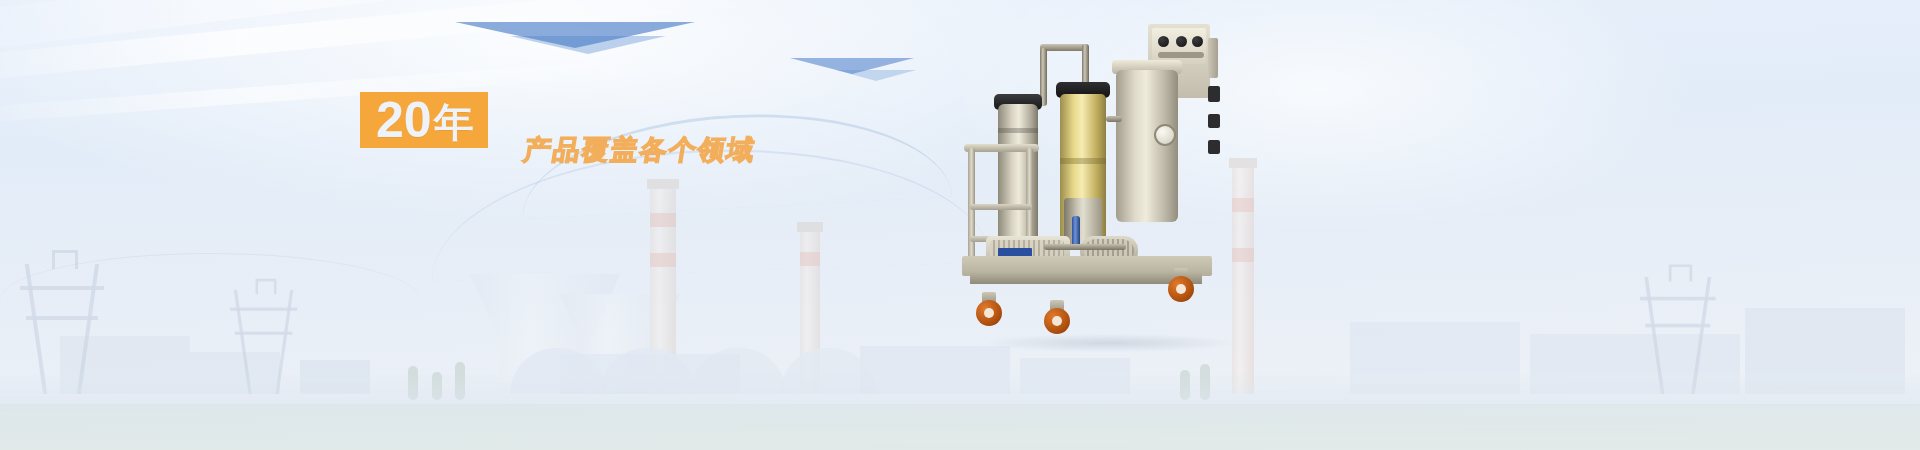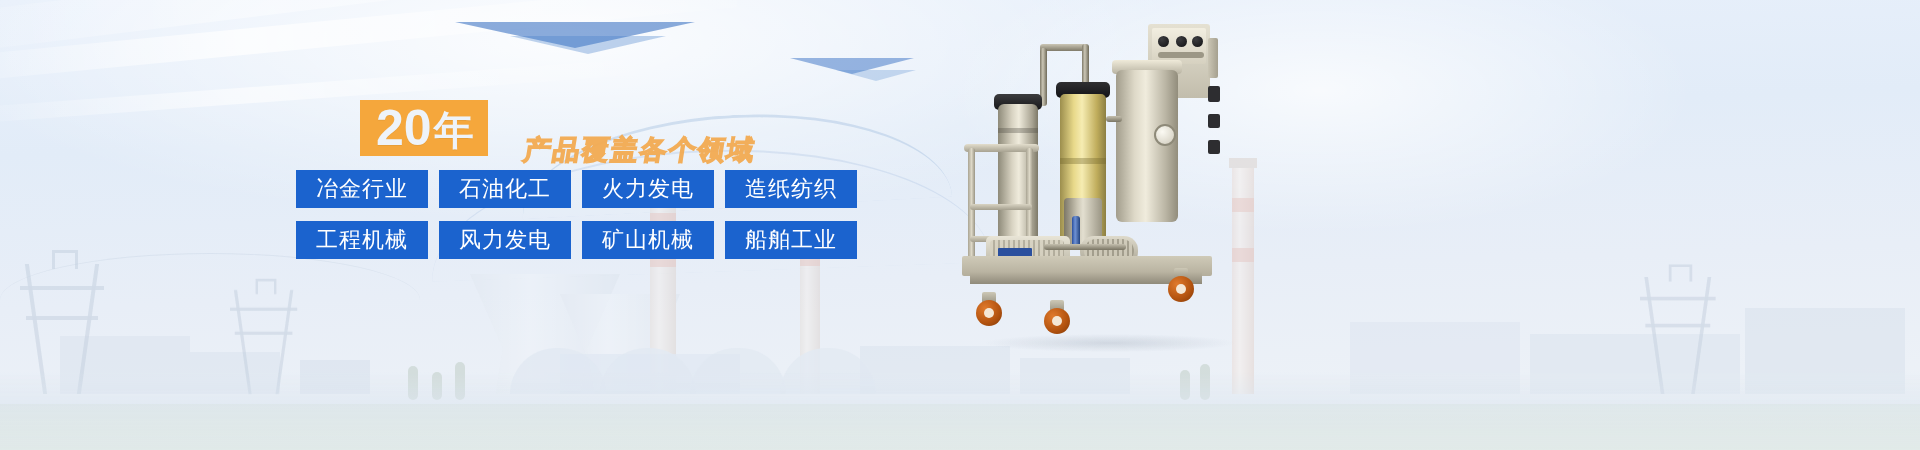--- a/index.html
+++ b/index.html
@@ -101,21 +101,21 @@
   .wires{position:absolute;left:0;bottom:150px;width:420px;height:46px;
     border-top:1.5px solid rgba(150,172,195,.5);border-radius:50%/100% 100% 0 0;opacity:.6;}
 
   .trees{position:absolute;bottom:50px;width:10px;height:34px;background:rgba(150,172,150,.55);border-radius:5px;}
   .tr1{left:408px;} .tr2{left:432px;height:28px;} .tr3{left:455px;height:38px;}
   .tr4{left:1180px;height:30px;} .tr5{left:1200px;height:36px;}
 
   
   .copy{position:absolute;left:296px;top:92px;width:580px;}
 
-  .headline{position:relative;height:56px;margin-top:8px;}
+  .headline{position:relative;height:56px;}
   .years{position:absolute;left:64px;top:0;height:56px;background:#f5a73c;
     display:flex;align-items:center;padding:0 14px 0 16px;box-sizing:border-box;}
   .years span{font-size:50px;line-height:50px;font-weight:bold;color:#eef3f9;
     letter-spacing:0px;text-shadow:0 1px 0 rgba(0,0,0,.05);}
   .years .yr-cn{font-size:40px;line-height:40px;margin-left:2px;position:relative;top:2px;}
   .slogan{position:absolute;left:224px;top:-6px;font-size:46px;line-height:56px;
     font-weight:bold;color:#2767c4;letter-spacing:1px;white-space:nowrap;}
 
   .subline{position:absolute;left:228px;top:42px;font-size:27px;line-height:32px;
     font-weight:bold;letter-spacing:2px;white-space:nowrap;
@@ -302,34 +302,20 @@
   <div class="copy">
     <div class="headline">
       <div class="years">
         <span>20</span>
         <span class="yr-cn">年</span>
       </div>
     </div>
     <div class="subline">产品覆盖各个领域</div>
   </div>
 
-  <div class="tags">
-    <div class="tag-row">
-      <div class="tag">冶金行业</div>
-      <div class="tag">石油化工</div>
-      <div class="tag">火力发电</div>
-      <div class="tag">造纸纺织</div>
-    </div>
-    <div class="tag-row">
-      <div class="tag">工程机械</div>
-      <div class="tag">风力发电</div>
-      <div class="tag">矿山机械</div>
-      <div class="tag">船舶工业</div>
-    </div>
-  </div>
 
   <div class="shadow"></div>
   <div class="product">
 
     <div class="pp pi2 pipe"></div>
     <div class="pp pi1 pipe"></div>
     <div class="pp pi3 pipe"></div>
     <div class="pp pi6 pipe"></div>
 
     <div class="pp ctrl"></div>

